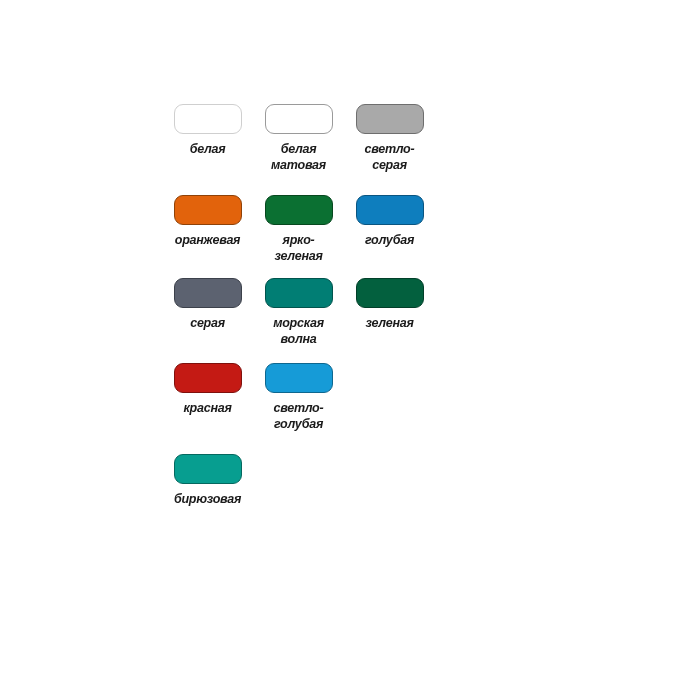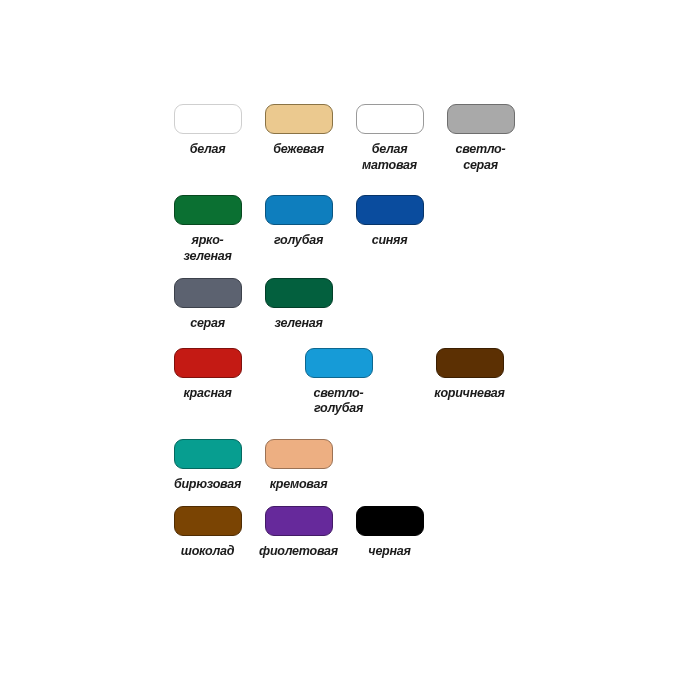--- a/index.html
+++ b/index.html
@@ -73,107 +73,86 @@
     letter-spacing: -0.3px;
     font-family: "Liberation Sans", "DejaVu Sans", sans-serif;
     white-space: pre-line;
     width: 89px;
     transform: scaleX(0.93);
   }
 
   .row-1 { margin-top: 0px; }
   .row-2 { margin-top: 23px; }
   .row-3 { margin-top: 15px; }
-  .row-4 { margin-top: 17px; gap: 40px; }
+  .row-4 { margin-top: 17px; }
   .row-5 { margin-top: 23px; align-items: flex-end; }
   .row-6 { margin-top: 15px; }
 </style>
 </head>
 <body>
 
 <div id="swatch-chart">
   <div class="grid">
       <div class="row row-1">
         <div class="cell">
           <div class="swatch light-outline" style="background: rgb(255, 255, 255);"></div>
           <div class="label">белая</div>
         </div>
         <div class="cell">
-          <div class="swatch" style="background: rgb(235, 201, 143); border-color: rgb(138, 115, 69);"></div>
-          <div class="label">бежевая</div>
-        </div>
-        <div class="cell">
           <div class="swatch matte-outline" style="background: rgb(255, 255, 255);"></div>
           <div class="label">белая
 матовая</div>
         </div>
         <div class="cell">
           <div class="swatch" style="background: rgb(169, 169, 169); border-color: rgb(110, 110, 110);"></div>
           <div class="label">светло-
 серая</div>
         </div>
       </div>
       <div class="row row-2">
         <div class="cell">
+          <div class="swatch" style="background: rgb(226, 99, 12); border-color: rgb(143, 66, 8);"></div>
+          <div class="label">оранжевая</div>
+        </div>
+        <div class="cell">
           <div class="swatch" style="background: rgb(11, 112, 50); border-color: rgb(7, 72, 31);"></div>
           <div class="label">ярко-
 зеленая</div>
         </div>
         <div class="cell">
           <div class="swatch" style="background: rgb(14, 126, 190); border-color: rgb(10, 85, 129);"></div>
           <div class="label">голубая</div>
         </div>
-        <div class="cell">
-          <div class="swatch" style="background: rgb(10, 76, 158); border-color: rgb(7, 52, 104);"></div>
-          <div class="label">синяя</div>
-        </div>
       </div>
       <div class="row row-3">
         <div class="cell">
           <div class="swatch" style="background: rgb(92, 98, 112); border-color: rgb(60, 65, 75);"></div>
           <div class="label">серая</div>
+        </div>
+        <div class="cell">
+          <div class="swatch" style="background: rgb(1, 126, 116); border-color: rgb(1, 84, 77);"></div>
+          <div class="label">морская
+волна</div>
         </div>
         <div class="cell">
           <div class="swatch" style="background: rgb(3, 96, 62); border-color: rgb(2, 63, 41);"></div>
           <div class="label">зеленая</div>
         </div>
       </div>
       <div class="row row-4">
         <div class="cell">
           <div class="swatch" style="background: rgb(196, 26, 20); border-color: rgb(127, 17, 13);"></div>
           <div class="label">красная</div>
         </div>
         <div class="cell">
           <div class="swatch" style="background: rgb(22, 155, 215); border-color: rgb(14, 103, 143);"></div>
           <div class="label">светло-
 голубая</div>
         </div>
-        <div class="cell">
-          <div class="swatch" style="background: rgb(92, 48, 3); border-color: rgb(59, 31, 2);"></div>
-          <div class="label">коричневая</div>
-        </div>
       </div>
       <div class="row row-5">
         <div class="cell">
           <div class="swatch" style="background: rgb(7, 158, 144); border-color: rgb(5, 104, 95);"></div>
           <div class="label">бирюзовая</div>
         </div>
-        <div class="cell">
-          <div class="swatch" style="background: rgb(237, 175, 130); border-color: rgb(155, 114, 85);"></div>
-          <div class="label">кремовая</div>
-        </div>
-      </div>
-      <div class="row row-6">
-        <div class="cell">
-          <div class="swatch" style="background: rgb(122, 68, 3); border-color: rgb(79, 44, 2);"></div>
-          <div class="label">шоколад</div>
-        </div>
-        <div class="cell">
-          <div class="swatch" style="background: rgb(102, 41, 155); border-color: rgb(67, 27, 102);"></div>
-          <div class="label">фиолетовая</div>
-        </div>
-        <div class="cell">
-          <div class="swatch" style="background: rgb(0, 0, 0); border-color: rgb(0, 0, 0);"></div>
-          <div class="label">черная</div>
-        </div>
       </div>
     </div>
 </div>
 
 </body></html>

